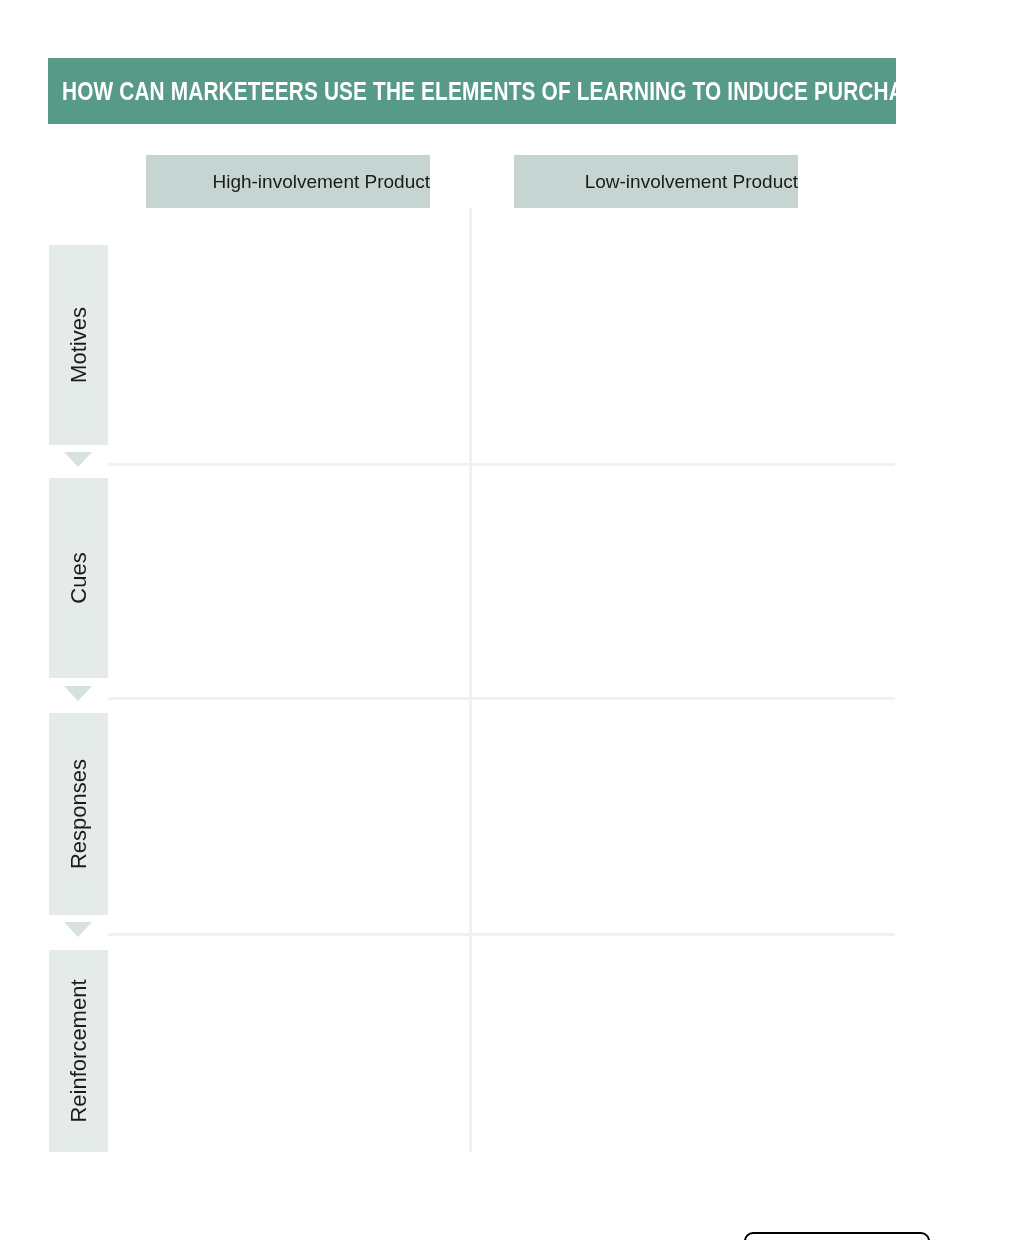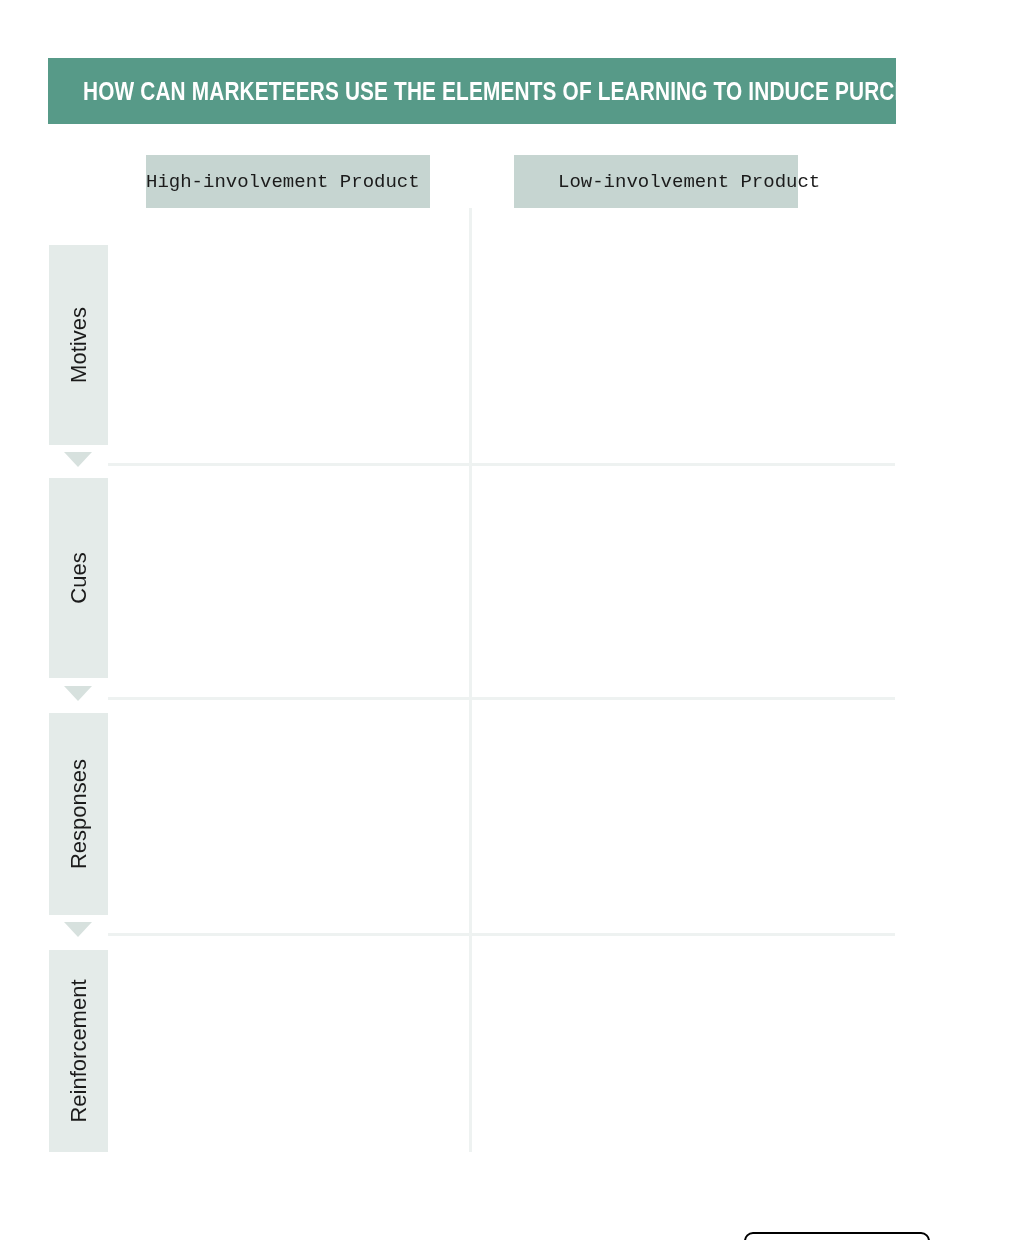--- a/index.html
+++ b/index.html
@@ -21,21 +21,21 @@
   .title-bar {
     position: absolute;
     left: 48px;
     top: 58px;
     width: 848px;
     height: 66px;
     background: #579a88;
     display: flex;
     align-items: center;
     box-sizing: border-box;
-    padding-left: 35px;
+    padding-left: 14px;
   }
   .title-text {
     color: #ffffff;
     font-family: "Liberation Sans Narrow", "Liberation Sans", sans-serif;
     font-weight: bold;
     font-size: 26px;
     letter-spacing: 0.2px;
     line-height: 1;
     text-transform: uppercase;
     transform: scaleX(0.80);
@@ -44,23 +44,22 @@
   }
 
   
   .col-header {
     position: absolute;
     top: 155px;
     height: 53px;
     background: #c6d5d1;
     display: flex;
     align-items: center;
-    justify-content: flex-start;
+    justify-content: flex-end;
     box-sizing: border-box;
-    font-family: Liberation Mono, monospace;
   }
   .col-header .label {
     font-size: 19px;
     color: #1b1b1b;
     white-space: nowrap;
   }
   #col-header-0 { left: 146px; width: 284px; }
   #col-header-1 { left: 514px; width: 284px; padding-left: 44px; }
 
   

